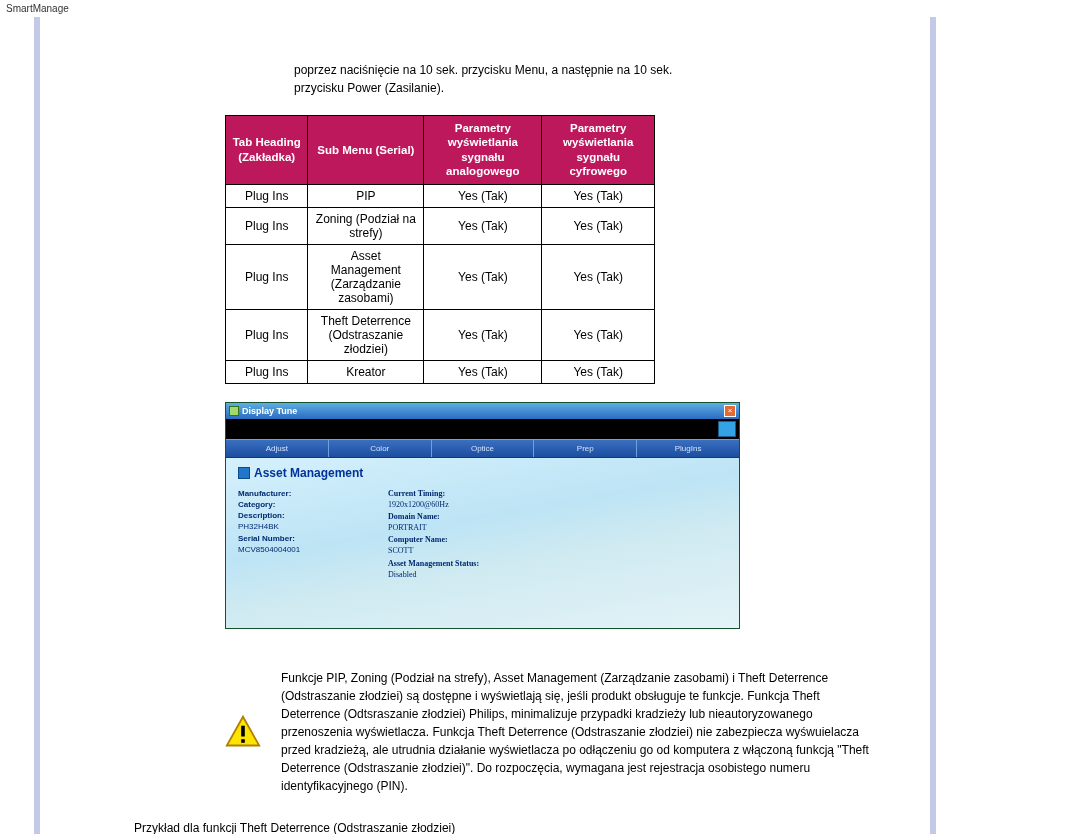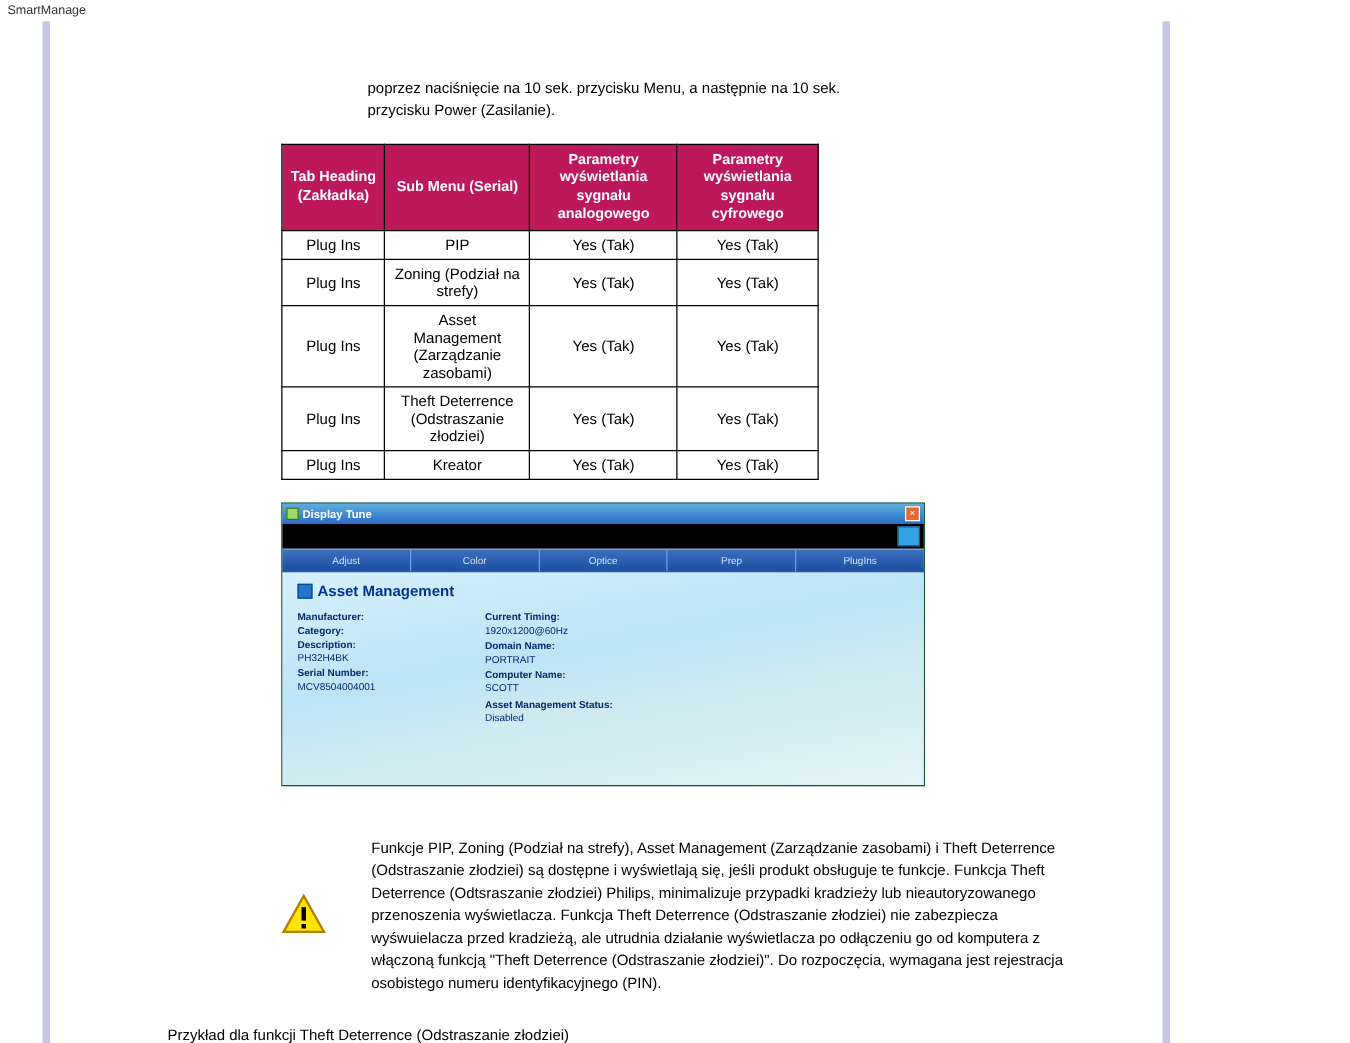--- a/index.html
+++ b/index.html
@@ -126,26 +126,26 @@
     }
     .ss-heading-icon { width: 12px; height: 12px; background: #2277cc; border: 1px solid #0d4a88; }
     .ss-heading-text { color: #003399; font-weight: bold; font-size: 12px; text-align: right; }
     .ss-details {
       display: flex;
       gap: 40px;
       font-size: 8px;
       color: #002a70;
     }
     .ss-details .col1 { width: 110px; }
-    .ss-details .col2 { width: 200px; }
+    .ss-details .col2 { width: 200px; font-family: Liberation Serif, serif; }
     .ss-details .lbl { font-weight: bold; display: block; line-height: 1.4; }
     .ss-details .val { display: block; line-height: 1.4; margin-bottom: 1px; }
     .warning-row {
       display: flex;
-      gap: 36px;
+      gap: 20px;
       margin-top: 40px;
       padding-left: 175px;
       padding-right: 30px;
     }
     .warning-icon {
       flex-shrink: 0;
       width: 36px; height: 36px;
       align-self: center;
     }
     .warning-icon svg { width: 100%; height: 100%; }

